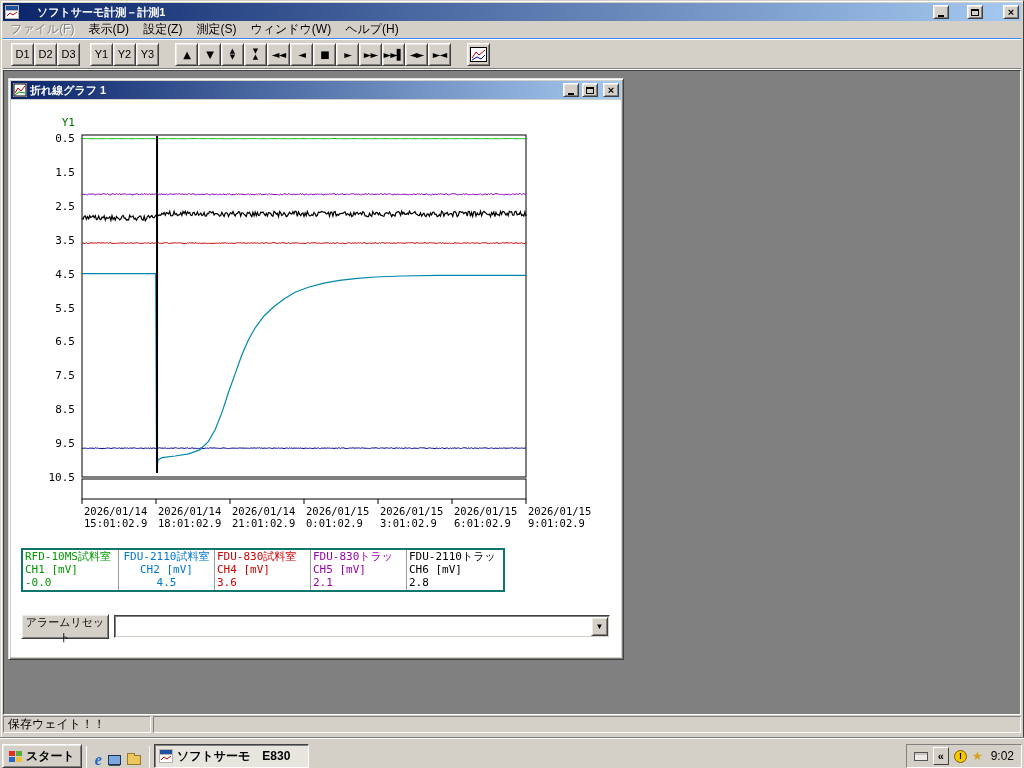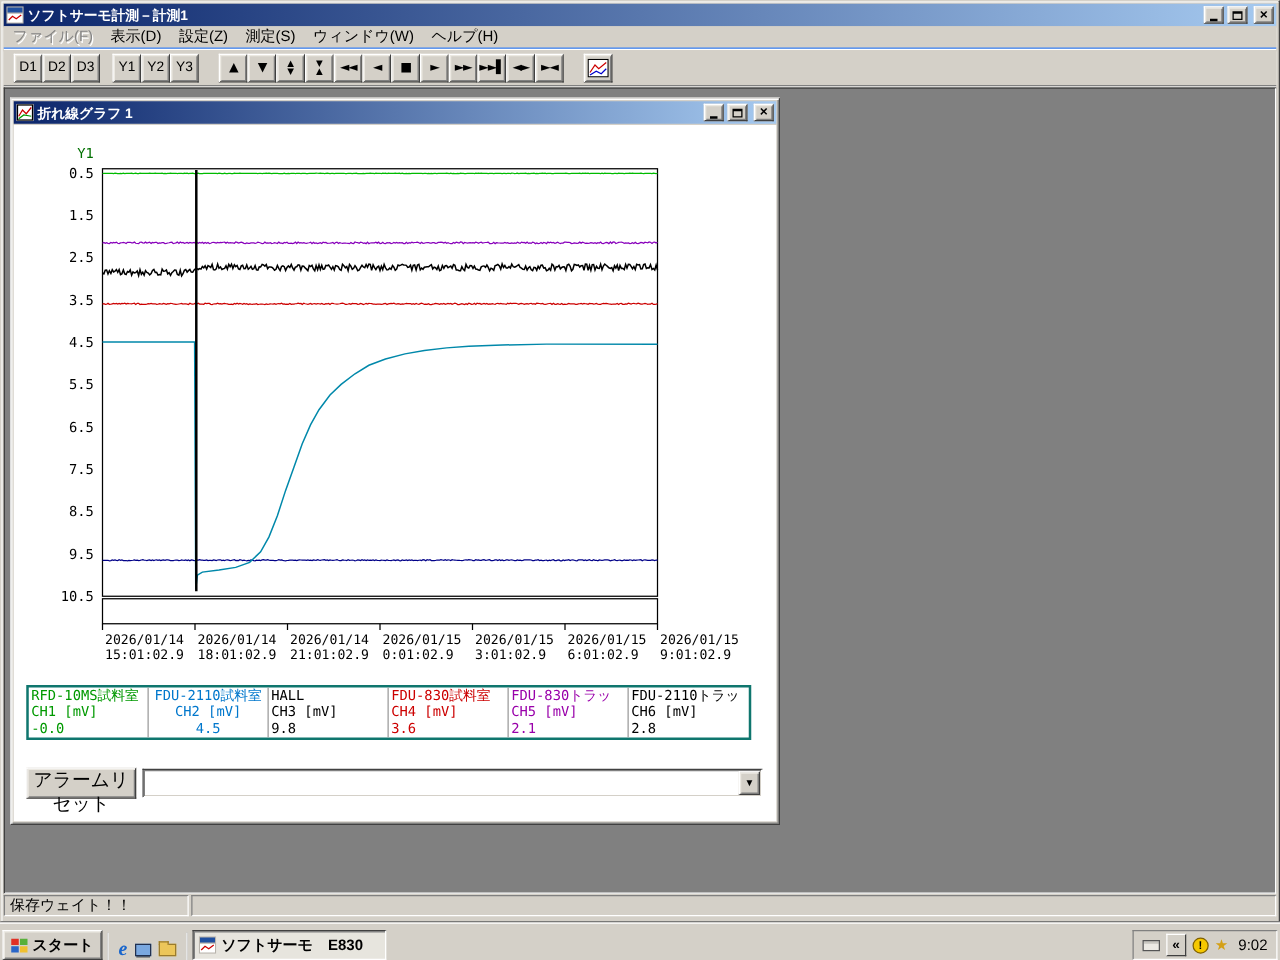--- a/index.html
+++ b/index.html
@@ -1,19 +1,19 @@
 <!DOCTYPE html>
 <html><head>
 <meta charset="utf-8">
 <style>
 *{margin:0;padding:0;box-sizing:border-box;}
 body{width:1024px;height:768px;overflow:hidden;font-family:"Liberation Sans","DejaVu Sans",sans-serif;}
 .screen{position:relative;width:1024px;height:768px;background:#808080;}
 .app-window{position:absolute;left:0;top:0;width:1024px;height:738px;background:#d4d0c8;border:1px solid;border-color:#d4d0c8 #404040 #404040 #d4d0c8;box-shadow:inset 1px 1px 0 #ffffff;}
-.titlebar{position:absolute;left:2px;top:2px;right:2px;height:18px;background:linear-gradient(90deg,#0a246a,#a6caf0);display:flex;align-items:center;gap:3px;padding:0 2px;}
+.titlebar{position:absolute;left:2px;top:2px;right:2px;height:18px;background:linear-gradient(90deg,#0a246a,#a6caf0);display:flex;align-items:center;gap:18px;padding:0 2px;}
 .titlebar .title{color:#fff;font-size:11px;font-weight:bold;flex:1;white-space:nowrap;overflow:hidden;}
 .win-btn{width:16px;height:14px;background:#d4d0c8;border:1px solid;border-color:#fff #404040 #404040 #fff;box-shadow:inset 1px 1px 0 #ece9e2,inset -1px -1px 0 #808080;display:flex;align-items:center;justify-content:center;font-size:11px;font-weight:bold;color:#000;line-height:1;cursor:default;}
 .win-btn.gap{margin-left:2px;}
 .glyph-min{width:6px;height:2px;background:#000;margin-top:7px;}
 .glyph-max{width:8px;height:7px;border:1px solid #000;border-top:2px solid #000;}
 .menubar{position:absolute;left:2px;top:20px;right:2px;height:18px;background:#d4d0c8;display:flex;align-items:center;font-size:12px;border-bottom:1px solid #3b82f6;box-shadow:0 1px 0 #fff;}
 .menu-item{padding:1px 7px;color:#000;white-space:nowrap;}
 .menu-item.disabled{color:#848484;text-shadow:1px 1px 0 #fff;}
 .toolbar{position:absolute;left:2px;top:39px;right:2px;height:29px;background:#d4d0c8;display:flex;align-items:center;padding-left:8px;border-bottom:1px solid #808080;box-shadow:0 1px 0 #fff;}
 .tb-group{display:flex;justify-content:flex-end;}
@@ -25,21 +25,21 @@
 .tb-gap.lg{width:16px;}
 .mdi{position:absolute;left:2px;top:69px;right:2px;bottom:22px;background:#808080;border:1px solid;border-color:#404040 #fff #fff #404040;}
 .graph-window{position:absolute;left:4px;top:7px;width:616px;height:582px;background:#d4d0c8;border:1px solid;border-color:#dfdfdf #404040 #404040 #dfdfdf;box-shadow:inset 1px 1px 0 #fff,inset -1px -1px 0 #808080;}
 .child-titlebar{position:absolute;left:2px;top:2px;right:2px;height:18px;background:linear-gradient(90deg,#0a246a,#a6caf0);display:flex;align-items:center;gap:3px;padding:0 2px;}
 .child-titlebar .title{color:#fff;font-size:11px;font-weight:bold;flex:1;white-space:nowrap;}
 .child-content{position:absolute;left:2px;top:21px;right:2px;bottom:2px;background:#ffffff;overflow:hidden;}
 #chart-svg{position:absolute;left:0;top:0;}
 .legend{position:absolute;left:10px;top:448px;display:flex;border:2px solid #0f766e;background:#fff;}
 .legend-cell{width:96px;height:40px;border-right:1px solid #9a9a9a;padding:0 2px;font-family:"DejaVu Sans Mono",monospace;font-size:11px;line-height:13px;white-space:nowrap;overflow:hidden;}
 .legend-cell:last-child{border-right:none;}
-.alarm-btn{position:absolute;left:10px;top:514px;width:88px;height:25px;background:#d4d0c8;border:1px solid;border-color:#fff #404040 #404040 #fff;box-shadow:inset 1px 1px 0 #ece9e2,inset -1px -1px 0 #808080;font-size:15px;font-family:"Liberation Sans","DejaVu Sans",sans-serif;cursor:default;}
+.alarm-btn{position:absolute;left:10px;top:514px;width:88px;height:25px;background:#d4d0c8;border:1px solid;border-color:#fff #404040 #404040 #fff;box-shadow:inset 1px 1px 0 #ece9e2,inset -1px -1px 0 #808080;font-size:11px;font-family:"Liberation Sans","DejaVu Sans",sans-serif;cursor:default;}
 .combo{position:absolute;left:103px;top:515px;width:496px;height:23px;background:#fff;border:1px solid;border-color:#404040 #fff #fff #404040;box-shadow:inset 1px 1px 0 #808080,inset -1px -1px 0 #d4d0c8;}
 .combo-value{position:absolute;left:4px;top:3px;font-size:11px;}
 .combo-arrow{position:absolute;right:1px;top:1px;bottom:1px;width:17px;background:#d4d0c8;border:1px solid;border-color:#fff #404040 #404040 #fff;box-shadow:inset 1px 1px 0 #ece9e2,inset -1px -1px 0 #808080;display:flex;align-items:center;justify-content:center;font-size:8px;color:#000;}
 .statusbar{position:absolute;left:2px;right:2px;bottom:4px;height:17px;background:#d4d0c8;display:flex;gap:2px;}
 .status-panel{border:1px solid;border-color:#808080 #fff #fff #808080;padding:0 4px;font-size:12px;line-height:15px;white-space:nowrap;overflow:hidden;}
 .status-panel.first{width:148px;}
 .status-panel.rest{flex:1;}
 .taskbar{position:absolute;left:0;bottom:0;width:1024px;height:30px;background:#d4d0c8;border-top:1px solid #fff;box-shadow:0 -1px 0 #808080;display:flex;align-items:flex-end;padding:0 2px;gap:4px;}
 .start-button{height:24px;display:flex;align-items:center;gap:4px;padding:0 6px;background:#d4d0c8;border:1px solid;border-color:#fff #404040 #404040 #fff;box-shadow:inset 1px 1px 0 #ece9e2,inset -1px -1px 0 #808080;font-size:12px;font-weight:bold;cursor:default;}
 .win-flag{display:grid;grid-template-columns:6px 6px;grid-template-rows:5px 5px;gap:1px;}
@@ -206,25 +206,20 @@
               <div class="legend-cell" style="color: rgb(0, 153, 0);">
                 <div>RFD-10MS試料室</div>
                 <div>CH1 [mV]</div>
                 <div>-0.0</div>
               </div>
               <div class="legend-cell" style="color: rgb(0, 119, 204); text-align: center;">
                 <div>FDU-2110試料室</div>
                 <div>CH2 [mV]</div>
                 <div>4.5</div>
               </div>
-              <div class="legend-cell" style="color: rgb(0, 0, 0);">
-                <div>HALL</div>
-                <div>CH3 [mV]</div>
-                <div>9.8</div>
-              </div>
               <div class="legend-cell" style="color: rgb(204, 0, 0);">
                 <div>FDU-830試料室</div>
                 <div>CH4 [mV]</div>
                 <div>3.6</div>
               </div>
               <div class="legend-cell" style="color: rgb(153, 0, 170);">
                 <div>FDU-830トラッ</div>
                 <div>CH5 [mV]</div>
                 <div>2.1</div>
               </div>

